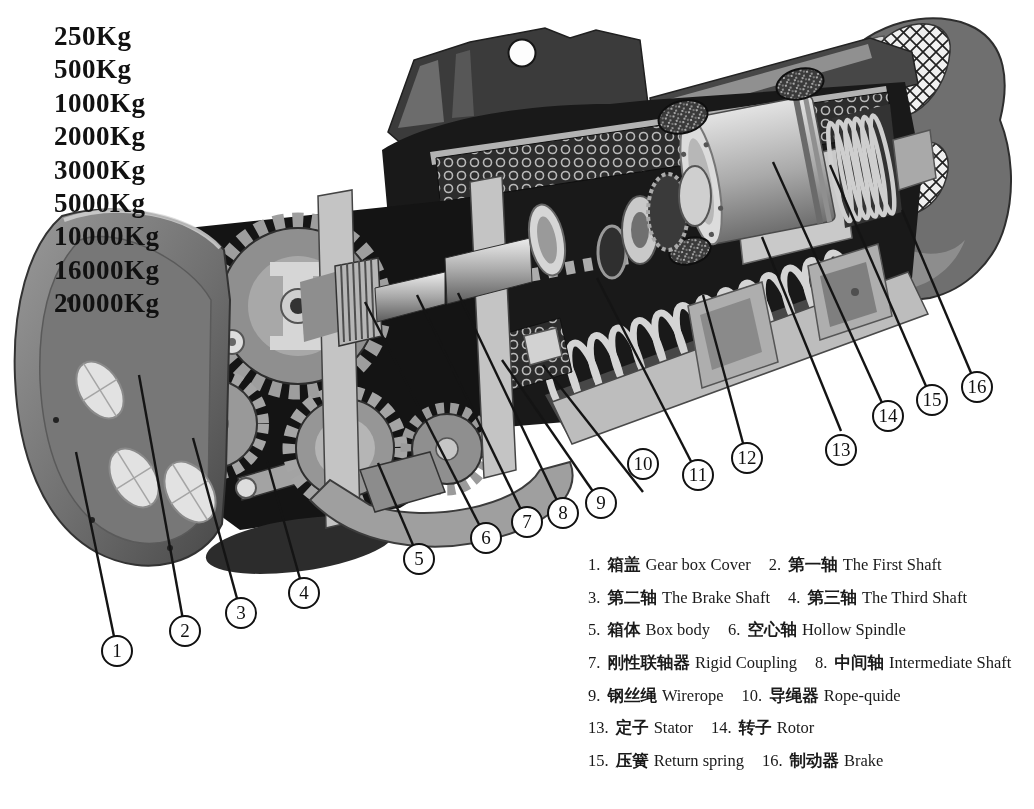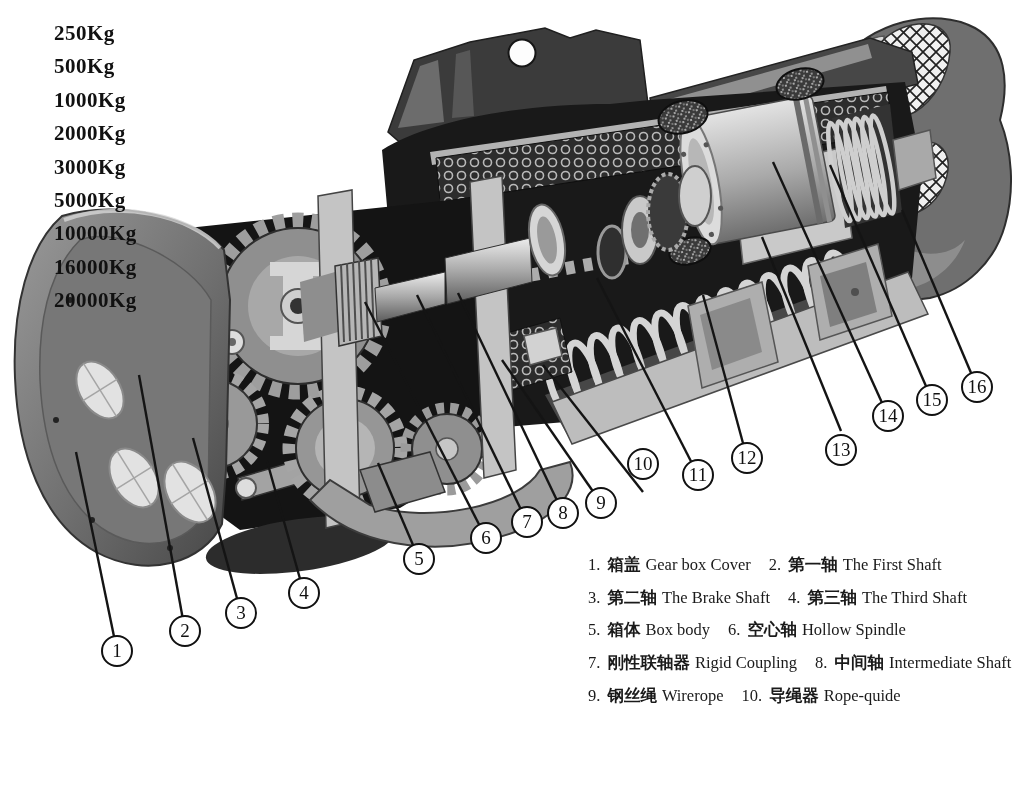--- a/index.html
+++ b/index.html
@@ -1,21 +1,21 @@
 <!DOCTYPE html>
 <html><head>
 <meta charset="utf-8">
 <style>
   html,body{margin:0;padding:0;background:#fff;}
   #page{position:relative;width:1034px;height:809px;overflow:hidden;background:#fff;
         font-family:"Liberation Serif","DejaVu Serif",serif;}
   #art{position:absolute;left:0;top:0;width:1034px;height:809px;}
   
   #capacity{position:absolute;left:54px;top:21px;}
-  .cap{height:33.4px;font-size:21px;font-weight:bold;color:#111;letter-spacing:.5px;}
+  .cap{height:33.4px;font-size:27px;font-weight:bold;color:#111;letter-spacing:.5px;}
   
   .callout{position:absolute;width:32px;height:32px;box-sizing:border-box;
            border:2.5px solid #111;border-radius:50%;background:#fff;
            display:flex;align-items:center;justify-content:center;
            font-size:19px;color:#111;z-index:5;}
   
   #legend{position:absolute;left:588px;top:549px;color:#1a1a1a;}
   .lrow{height:32.6px;white-space:nowrap;font-size:16.5px;display:flex;align-items:center;}
   .ln{margin-right:7px;}
   .zh{margin-right:5px;font-weight:bold;}
@@ -346,15 +346,31 @@
     <span class="en">Intermediate Shaft</span>
   </div>
   <div class="lrow">
     <span class="ln">9.</span>
     <span class="zh">钢丝绳</span>
     <span class="en">Wirerope</span>
     <span class="ln g">10.</span>
     <span class="zh">导绳器</span>
     <span class="en">Rope-quide</span>
   </div>
+  <div class="lrow">
+    <span class="ln">13.</span>
+    <span class="zh">定子</span>
+    <span class="en">Stator</span>
+    <span class="ln g">14.</span>
+    <span class="zh">转子</span>
+    <span class="en">Rotor</span>
+  </div>
+  <div class="lrow">
+    <span class="ln">15.</span>
+    <span class="zh">压簧</span>
+    <span class="en">Return spring</span>
+    <span class="ln g">16.</span>
+    <span class="zh">制动器</span>
+    <span class="en">Brake</span>
+  </div>
 </div>
 
 </div>
 
 </body></html>

